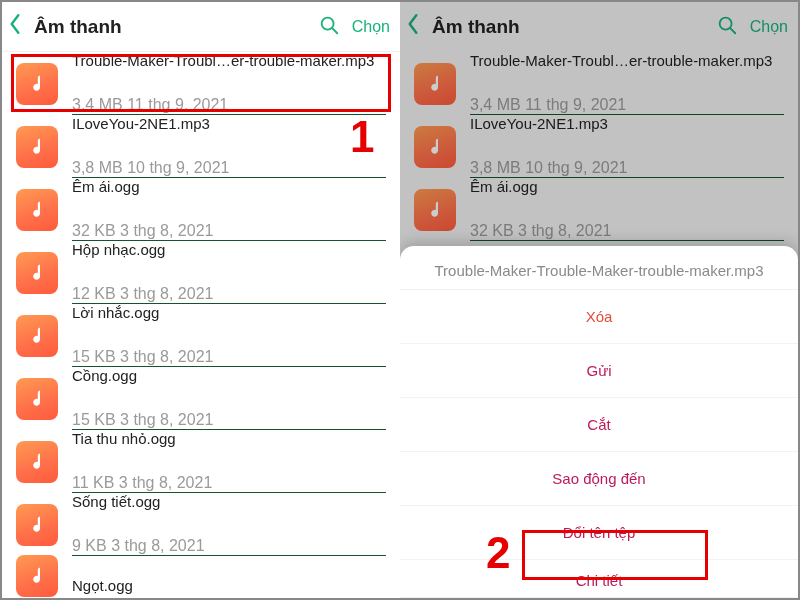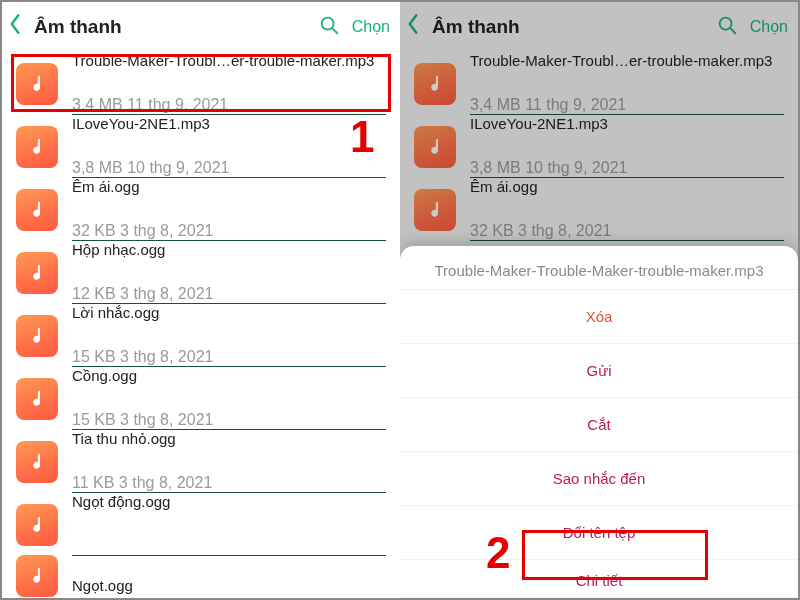--- a/index.html
+++ b/index.html
@@ -220,21 +220,22 @@
               <div class="sub"><span>11 KB</span>  <span>3 thg 8, 2021</span></div>
             </div>
           </div>
           <div class="row">
             <div class="icon">
               <svg viewBox="0 0 20 24">
                 <path d="M13 3 v12.2 a3.4 3.4 0 1 1 -2.2 -3.1 V6.5 c0 -1.4 0.2 -2.2 2.2 -3 z"></path>
               </svg>
             </div>
             <div class="meta">
-              <div class="name">Ngọt động.ogg</div>
+              <div class="name">Sống tiết.ogg</div>
+              <div class="sub"><span>9 KB</span>  <span>3 thg 8, 2021</span></div>
             </div>
           </div>
           <div class="row cutoff cutoff-bottom">
             <div class="icon">
               <svg viewBox="0 0 20 24">
                 <path d="M13 3 v12.2 a3.4 3.4 0 1 1 -2.2 -3.1 V6.5 c0 -1.4 0.2 -2.2 2.2 -3 z"></path>
               </svg>
             </div>
             <div class="meta">
               <div class="name">Ngọt.ogg</div>
@@ -304,21 +305,21 @@
           </div>
         </div>
     </div>
 
     <div class="sheet">
       <div class="sheet-title">Trouble-Maker-Trouble-Maker-trouble-maker.mp3</div>
       <div id="sheet-items">
           <div class="sheet-item danger">Xóa</div>
           <div class="sheet-item">Gửi</div>
           <div class="sheet-item">Cắt</div>
-          <div class="sheet-item">Sao nhắc đến</div>
+          <div class="sheet-item">Sao động đến</div>
           <div class="sheet-item">Đổi tên tệp</div>
           <div class="sheet-item trunc">Chi tiết</div>
         </div>
     </div>
 
     <div class="hl-red" style="left:122px; top:528px; width:186px; height:50px;"></div>
     <div class="big-num" style="left:86px; top:526px;">2</div>
   </div>
 </div>
 

